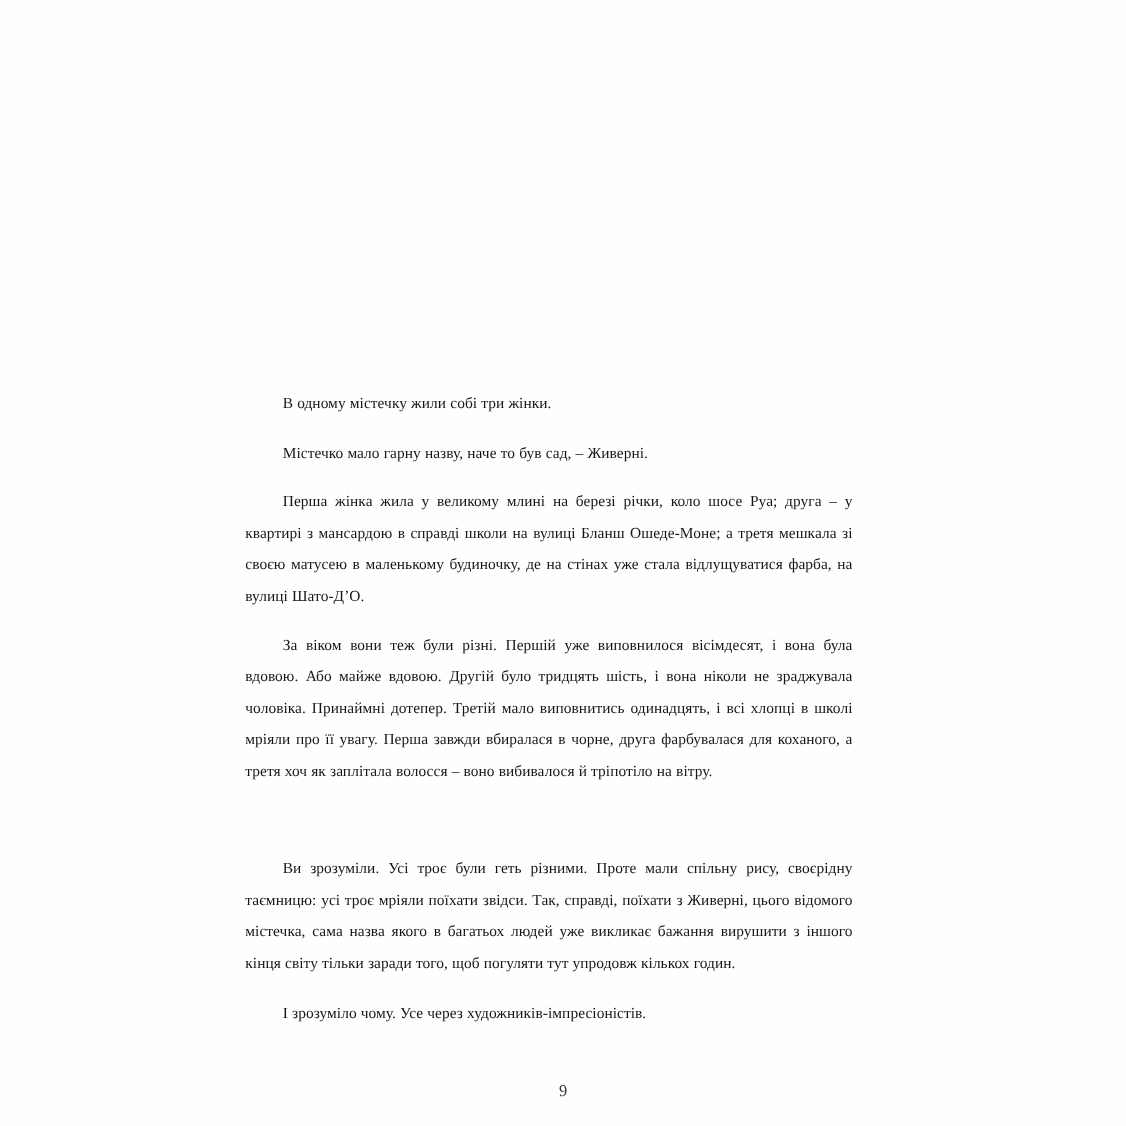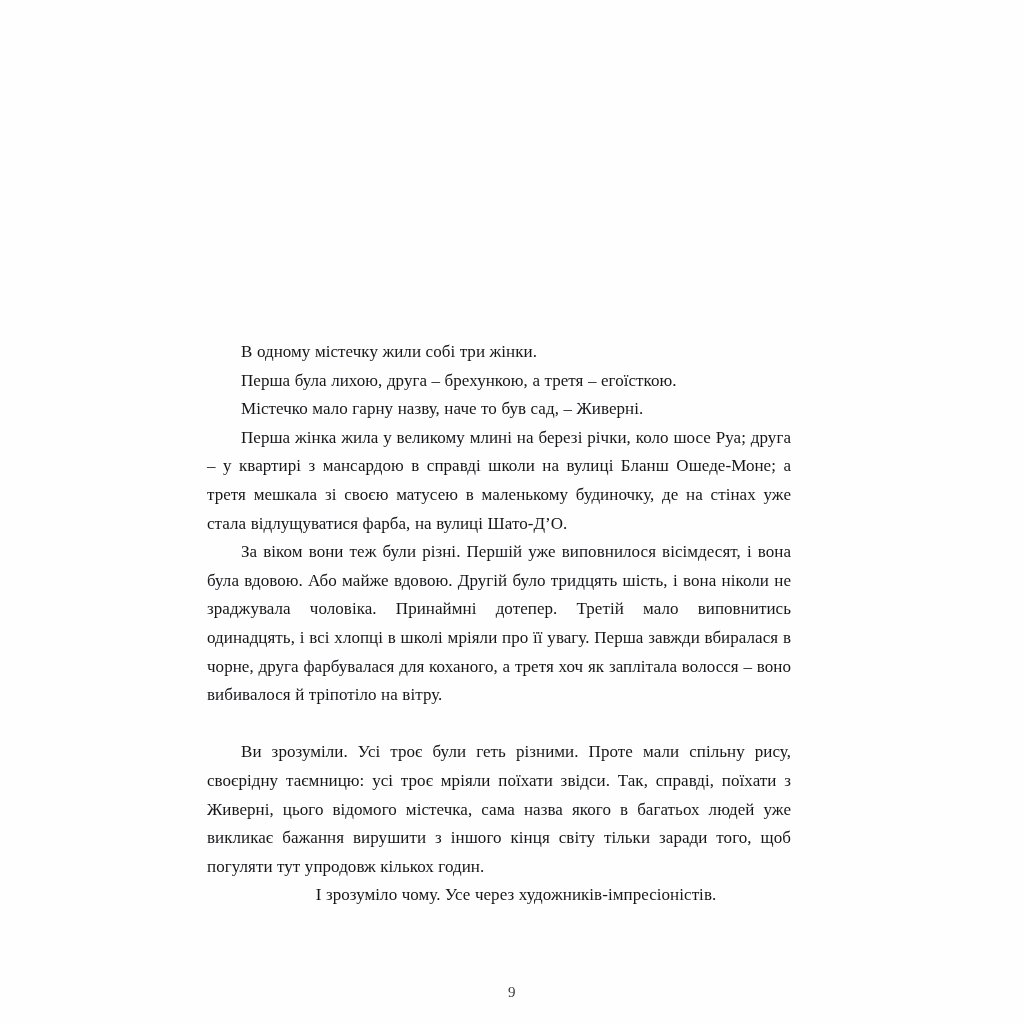--- a/index.html
+++ b/index.html
@@ -26,33 +26,33 @@
 
   
   .text-block {
     position: absolute;
     left: 207px;
     top: 338px;
     width: 584px;
   }
 
   .para {
-    margin: 0;
+    margin: 16px;
     text-indent: 34px;
     text-align: justify;
-    font-size: 17px;
+    font-size: 14px;
     line-height: 28.6px;
     letter-spacing: 0.05px;
     word-spacing: 0.2px;
     hyphens: manual;
     -webkit-hyphens: manual;
   }
 
   .para.last-of-block {
-    text-align: center;
+    text-align: left;
   }
 
   .block-gap {
     height: 28.6px;
   }
 
   .folio {
     position: absolute;
     left: 0;
     right: 0;
@@ -66,21 +66,20 @@
 </style>
 </head>
 <body>
 
 <div class="page">
 
   <div class="text-block">
 
     <div>
       <p class="para">В одному містечку жили собі три жінки.</p>
-      <p class="para">Перша була лихою, друга – брехункою, а третя – егоїсткою.</p>
       <p class="para">Містечко мало гарну назву, наче то був сад, – Живерні.</p>
       <p class="para">Перша жінка жила у великому млині на березі річки, коло шосе Руа; друга – у квартирі з мансардою в справді школи на вулиці Бланш Ошеде-Моне; а третя мешкала зі своєю матусею в маленькому будиночку, де на стінах уже стала відлущуватися фарба, на вулиці Шато-Д’О.</p>
       <p class="para">За віком вони теж були різні. Першій уже виповнилося вісімдесят, і вона була вдовою. Або майже вдовою. Другій було тридцять шість, і вона ніколи не зраджувала чоловіка. Принаймні дотепер. Третій мало виповнитись одинадцять, і всі хлопці в школі мріяли про її увагу. Перша завжди вбиралася в чорне, друга фарбувалася для коханого, а третя хоч як заплітала волосся – воно вибивалося й тріпотіло на вітру.</p>
     </div>
 
     <div class="block-gap"></div>
 
     <div>
       <p class="para">Ви зрозуміли. Усі троє були геть різними. Проте мали спільну рису, своєрідну таємницю: усі троє мріяли поїхати звідси. Так, справді, поїхати з Живерні, цього відомого містечка, сама назва якого в багатьох людей уже викликає бажання вирушити з іншого кінця світу тільки заради того, щоб погуляти тут упродовж кількох годин.</p>
       <p class="para last-of-block">І зрозуміло чому. Усе через художників-імпресіоністів.</p>

